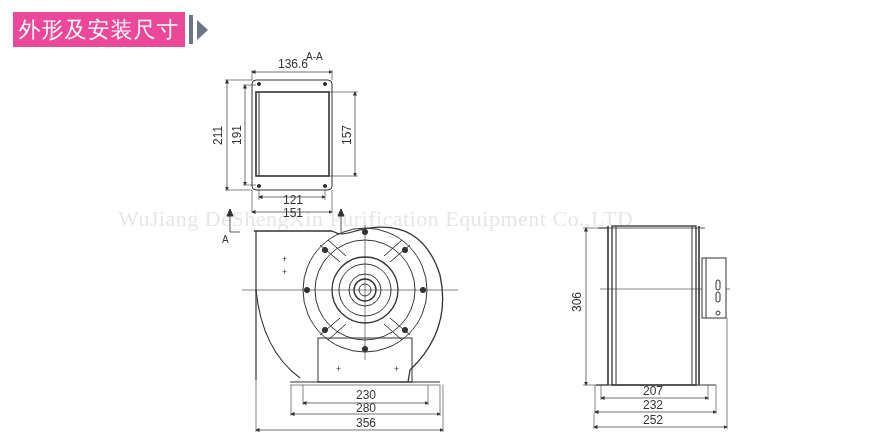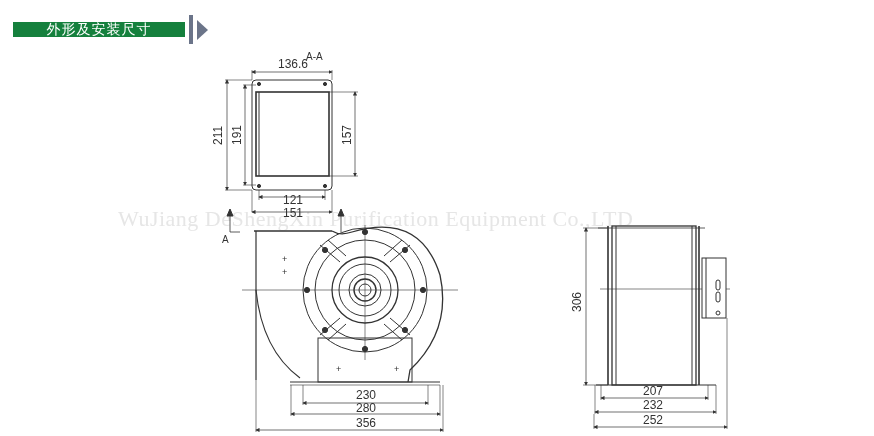--- a/index.html
+++ b/index.html
@@ -1,18 +1,18 @@
 <!DOCTYPE html>
 <html><head>
 <meta charset="utf-8">
 <style>
   html, body { margin:0; padding:0; background:#ffffff; }
   body { width:874px; height:436px; position:relative; overflow:hidden; font-family:"Liberation Sans", sans-serif; }
   .banner { position:absolute; left:13px; top:15px; height:29px; display:flex; align-items:center; }
-  .banner-box { background:#15803d; color:#fff; height:15px; width:172px; display:flex; align-items:center; justify-content:center; font-size:14px; letter-spacing:1px; font-family:"DejaVu Sans", sans-serif; }
+  .banner-box { background:#ec4899; color:#fff; height:35px; width:172px; display:flex; align-items:center; justify-content:center; font-size:22px; letter-spacing:1px; font-family:"DejaVu Sans", sans-serif; }
   .banner-bar { width:4px; height:29px; background:#6b7489; margin-left:4px; }
   .banner-arrow { width:0; height:0; border-top:10px solid transparent; border-bottom:10px solid transparent; border-left:11px solid #6b7489; margin-left:4px; }
   svg.drawing { position:absolute; left:0; top:0; }
   .dim { font-family:"Liberation Sans", sans-serif; font-size:12px; fill:#333; }
   .wm { font-family:"Liberation Serif", serif; font-size:22px; fill:#e6e6e6; letter-spacing:0.5px; }
 </style>
 </head>
 <body>
 
 <div class="banner">

